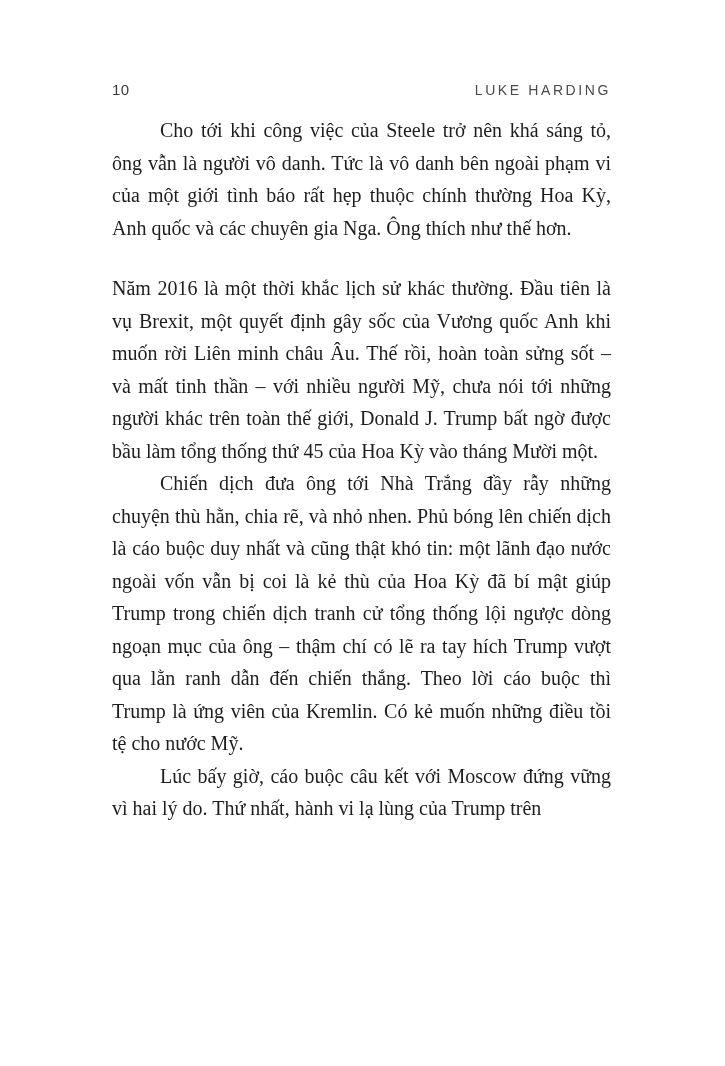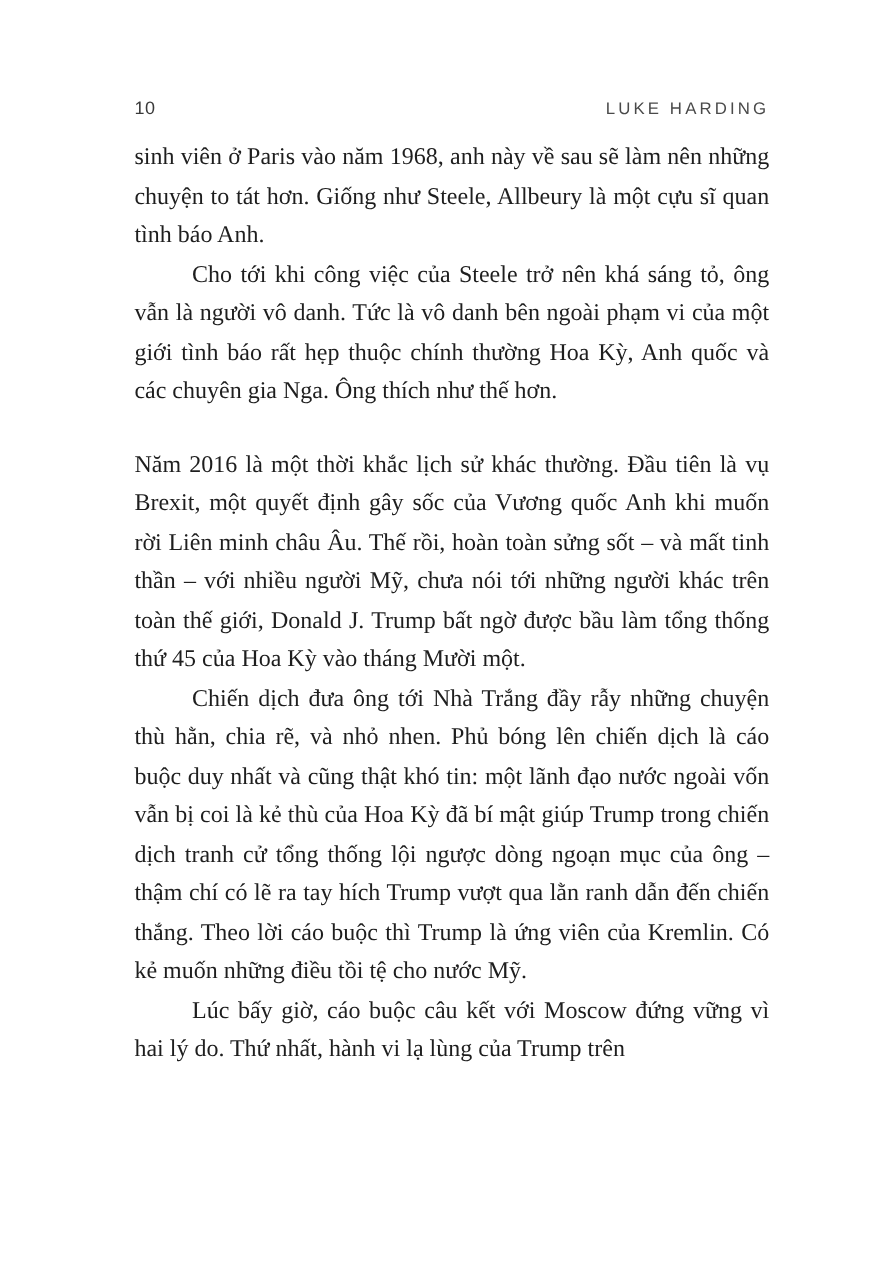--- a/index.html
+++ b/index.html
@@ -6,21 +6,21 @@
     margin: 0;
     padding: 0;
     background: #ffffff;
   }
   .page {
     position: relative;
     width: 725px;
     height: 992px;
     box-sizing: border-box;
     background: #ffffff;
-    padding: 80px 84px 0 112px;
+    padding: 80px 114px 0 112px;
     overflow: hidden;
     font-family: "Liberation Serif", serif;
   }
   .running-header {
     display: flex;
     justify-content: space-between;
     align-items: baseline;
     font-family: "Liberation Sans", sans-serif;
     margin-bottom: 14px;
     line-height: 20px;
@@ -55,19 +55,18 @@
 </style>
 </head>
 <body>
 
 <div class="page">
   <div class="running-header">
     <span class="page-number">10</span>
     <span class="running-author">LUKE HARDING</span>
   </div>
   <div class="body-text" id="body-text">
-      <p>sinh viên ở Paris vào năm 1968, anh này về sau sẽ làm nên những chuyện to tát hơn. Giống như Steele, Allbeury là một cựu sĩ quan tình báo Anh.</p>
       <p class="indent">Cho tới khi công việc của Steele trở nên khá sáng tỏ, ông vẫn là người vô danh. Tức là vô danh bên ngoài phạm vi của một giới tình báo rất hẹp thuộc chính thường Hoa Kỳ, Anh quốc và các chuyên gia Nga. Ông thích như thế hơn.</p>
       <p class="section-break">Năm 2016 là một thời khắc lịch sử khác thường. Đầu tiên là vụ Brexit, một quyết định gây sốc của Vương quốc Anh khi muốn rời Liên minh châu Âu. Thế rồi, hoàn toàn sửng sốt – và mất tinh thần – với nhiều người Mỹ, chưa nói tới những người khác trên toàn thế giới, Donald J. Trump bất ngờ được bầu làm tổng thống thứ 45 của Hoa Kỳ vào tháng Mười một.</p>
       <p class="indent">Chiến dịch đưa ông tới Nhà Trắng đầy rẫy những chuyện thù hằn, chia rẽ, và nhỏ nhen. Phủ bóng lên chiến dịch là cáo buộc duy nhất và cũng thật khó tin: một lãnh đạo nước ngoài vốn vẫn bị coi là kẻ thù của Hoa Kỳ đã bí mật giúp Trump trong chiến dịch tranh cử tổng thống lội ngược dòng ngoạn mục của ông – thậm chí có lẽ ra tay hích Trump vượt qua lằn ranh dẫn đến chiến thắng. Theo lời cáo buộc thì Trump là ứng viên của Kremlin. Có kẻ muốn những điều tồi tệ cho nước Mỹ.</p>
       <p class="indent">Lúc bấy giờ, cáo buộc câu kết với Moscow đứng vững vì hai lý do. Thứ nhất, hành vi lạ lùng của Trump trên</p>
     </div>
 </div>
 
 </body></html>

